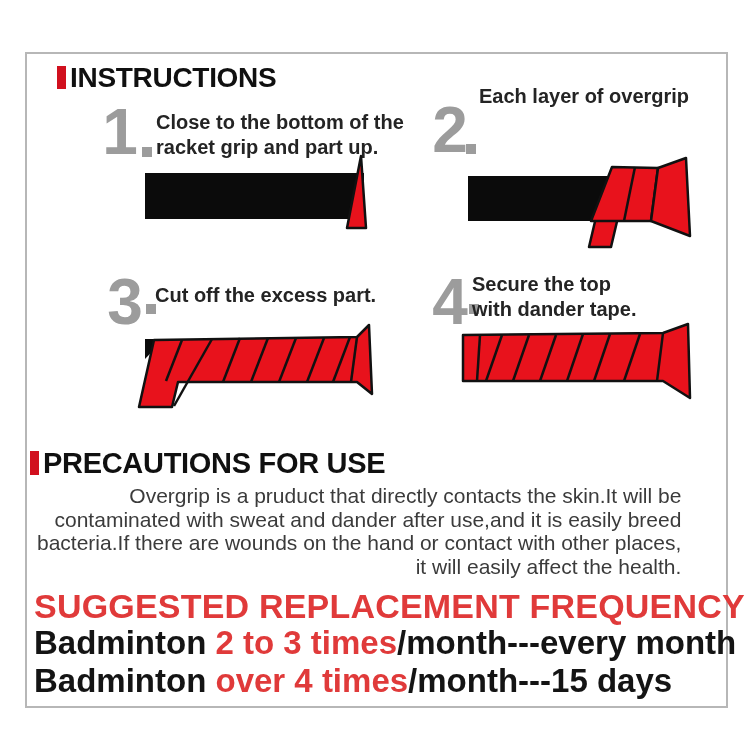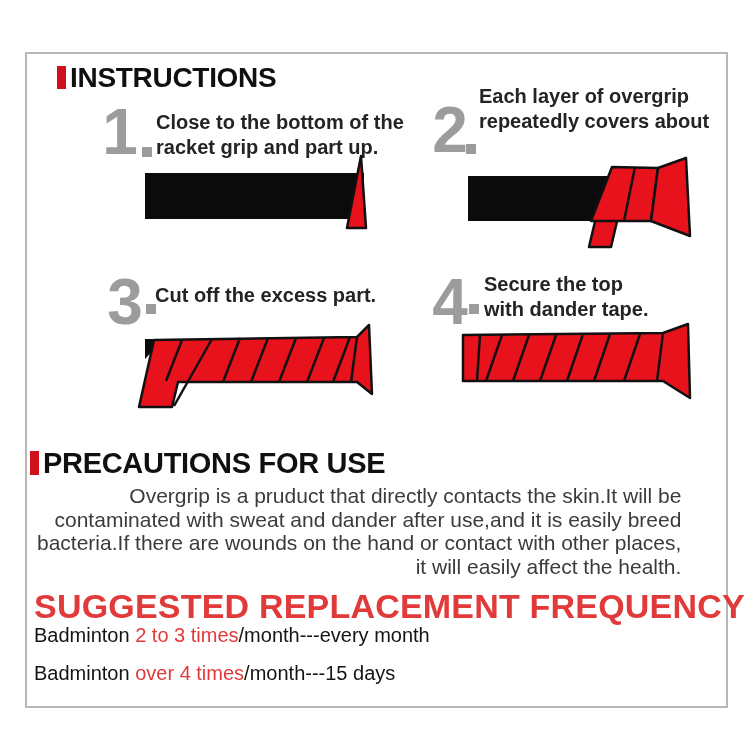--- a/index.html
+++ b/index.html
@@ -45,21 +45,21 @@
   }
   .step-dot{width:10px;height:10px;background:var(--num-gray);}
   .step-text{font-size:20px;font-weight:700;color:#242424;line-height:25px;white-space:nowrap;}
 
   .para{font-size:21px;font-weight:400;color:#3b3b3b;line-height:23.6px;white-space:nowrap;}
 
   .suggested-title{
     font-size:34px;font-weight:700;color:var(--text-red);
     letter-spacing:0.2px;white-space:nowrap;
   }
-  .freq-row{font-size:20px;font-weight:400;color:#141414;white-space:nowrap;text-align:right;}
+  .freq-row{font-size:33px;font-weight:700;color:#141414;white-space:nowrap;text-align:right;}
   .freq-row .hl{color:var(--text-red);}
 
   svg .grip{fill:#0b0b0b;}
   svg .tape{fill:var(--ill-red);stroke:#111;stroke-width:2.5;stroke-linejoin:round;}
   svg .seam{stroke:#111;stroke-width:2.5;fill:none;}
 </style>
 </head>
 <body>
 
 <div class="abs frame"></div>
@@ -73,32 +73,31 @@
 <div class="abs step-dot" style="left:142px;top:147px;"></div>
 <div class="abs step-text" style="left:156px;top:110px;">
   <div>Close to the bottom of the</div>
   <div>racket grip and part up.</div>
 </div>
 
 <div class="abs step-number" style="left:426px;top:101px;">2</div>
 <div class="abs step-dot" style="left:466px;top:144px;"></div>
 <div class="abs step-text" style="left:479px;top:84px;">
   <div>Each layer of overgrip</div>
-  <div>repeatedly covers about</div>
 </div>
 
 <div class="abs step-number" style="left:101px;top:273px;">3</div>
 <div class="abs step-dot" style="left:146px;top:304px;"></div>
 <div class="abs step-text" style="left:155px;top:283px;">
   <div>Cut off the excess part.</div>
 </div>
 
 <div class="abs step-number" style="left:426px;top:273px;">4</div>
 <div class="abs step-dot" style="left:469px;top:304px;"></div>
-<div class="abs step-text" style="left:484px;top:272px;">
+<div class="abs step-text" style="left:472px;top:272px;">
   <div>Secure the top</div>
   <div>with dander tape.</div>
 </div>
 
 <svg class="abs ill-layer" viewBox="0 0 750 750">
 
   <g>
     <rect class="grip" x="145" y="173" width="219" height="46"></rect>
     <polygon class="tape" points="347,228 361,156 366,228"></polygon>
   </g>

